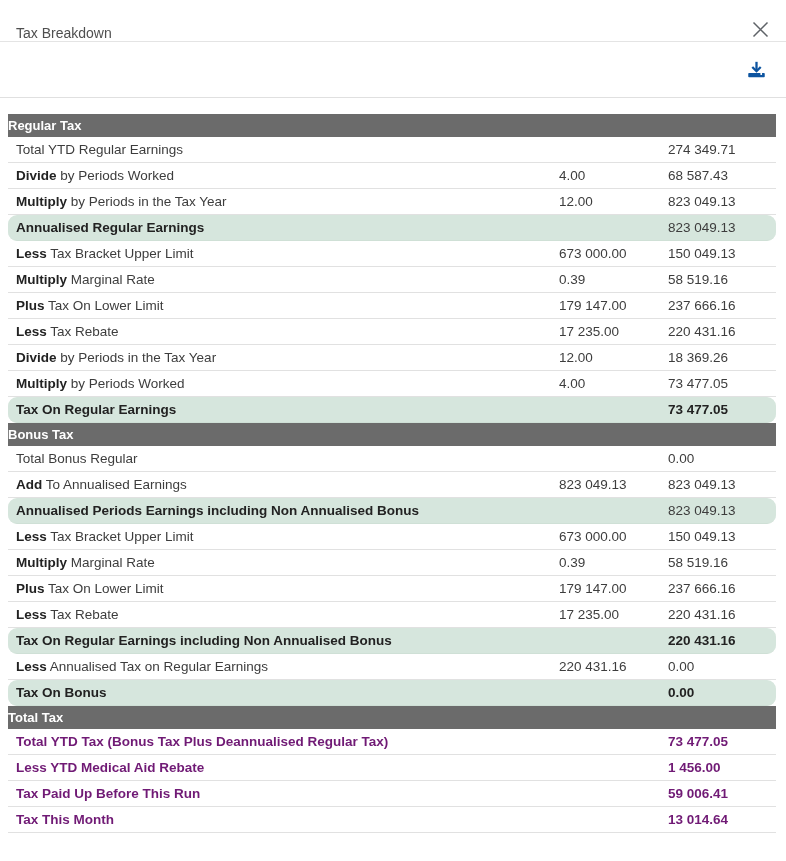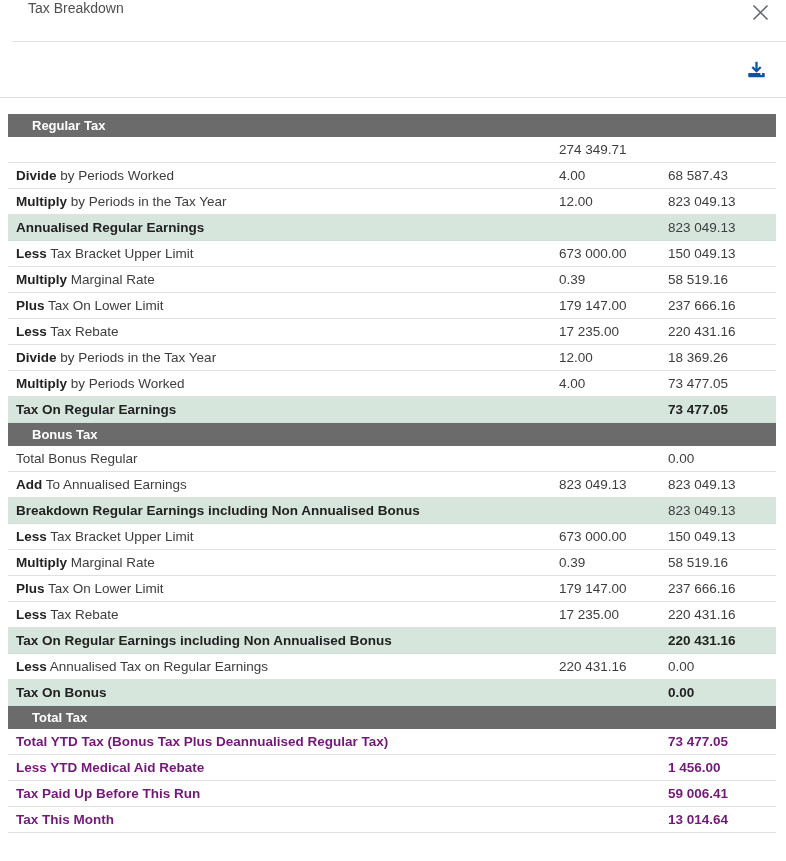--- a/index.html
+++ b/index.html
@@ -4,24 +4,23 @@
 <style>
   html, body { margin: 0; padding: 0; background: #fff; }
   body {
     width: 786px; height: 861px;
     font-family: "Liberation Sans", "DejaVu Sans", sans-serif;
     color: #3d3d3d; overflow: hidden; position: relative;
   }
 
   
   .modal-header {
-    display: flex; align-items: flex-start;
+    display: flex; align-items: flex-end;
     height: 41px; padding: 0 14px 0 16px;
     border-bottom: 1px solid #e4e4e4;
-    margin-left: 12px;
   }
   .modal-title { font-size: 14px; color: #4f4f4f; }
   .close-btn {
     margin-left: auto; background: none; border: none; cursor: pointer;
     width: 24px; height: 24px; display: flex; align-items: center; justify-content: center;
     padding: 0;
   }
 
   
   .toolbar {
@@ -31,33 +30,33 @@
   .download-btn {
     background: none; border: none; cursor: pointer; padding: 2px;
     display: flex; align-items: center; justify-content: center;
   }
 
   
   .tax-table { margin: 16px 10px 0 8px; }
   .sec-header {
     background: #6b6b6b; color: #ffffff;
     font-weight: bold; font-size: 13px;
-    height: 23px; line-height: 23px; padding-left: 24px;
+    height: 23px; line-height: 23px; padding-left: 0;
   }
   .row {
     display: grid; grid-template-columns: 1fr 109px 108px;
     align-items: center; height: 25px;
     border-bottom: 1px solid #e1e1e1;
     font-size: 13.5px; color: #3d3d3d; background: #fff;
   }
   .row .cell-label { padding-left: 8px; white-space: nowrap; overflow: hidden; }
   .row .cell-label b { color: #222; }
   .row .cell-val { white-space: nowrap; }
   .row.highlight, .row.highlight-strong {
-    background: #d6e6dd; border-bottom-color: #cfe0d6;
+    background: #d6e6dd; border-bottom-color: #cfe0d6; border-radius: 9px;
   }
   .row.highlight .cell-label, .row.highlight-strong .cell-label { font-weight: bold; color: #222; }
   .row.highlight-strong .cell-result { font-weight: bold; color: #222; }
   .row.total .cell-label, .row.total .cell-val { font-weight: bold; color: #701a75; }
 </style>
 </head>
 <body>
 
 <div class="modal-header">
   <span class="modal-title">Tax Breakdown</span>
@@ -81,20 +80,21 @@
         <path d="M4.2 15.6 h15.6 a0.8 0.8 0 0 1 0.8 0.8 v2.8 a0.8 0.8 0 0 1 -0.8 0.8 H4.2 a0.8 0.8 0 0 1 -0.8 -0.8 v-2.8 a0.8 0.8 0 0 1 0.8 -0.8 z" fill="#0d54a0"></path>
         <rect x="16.1" y="15.6" width="1.7" height="2.1" fill="#ffffff"></rect>
       </svg>
     </span>
   </button>
 </div>
 
 <div class="tax-table" id="tax-table">
     <div class="sec-header">Regular Tax</div>
     <div class="row">
+      <div class="cell-label">Total YTD Regular Earnings</div>
       <div class="cell-val cell-operand"></div>
       <div class="cell-val cell-result">274 349.71</div>
     </div>
     <div class="row">
       <div class="cell-label"><b>Divide</b> by Periods Worked</div>
       <div class="cell-val cell-operand">4.00</div>
       <div class="cell-val cell-result">68 587.43</div>
     </div>
     <div class="row">
       <div class="cell-label"><b>Multiply</b> by Periods in the Tax Year</div>
@@ -146,21 +146,21 @@
       <div class="cell-label">Total Bonus Regular</div>
       <div class="cell-val cell-operand"></div>
       <div class="cell-val cell-result">0.00</div>
     </div>
     <div class="row">
       <div class="cell-label"><b>Add</b> To Annualised Earnings</div>
       <div class="cell-val cell-operand">823 049.13</div>
       <div class="cell-val cell-result">823 049.13</div>
     </div>
     <div class="row highlight">
-      <div class="cell-label">Breakdown Regular Earnings including Non Annualised Bonus</div>
+      <div class="cell-label">Annualised Periods Earnings including Non Annualised Bonus</div>
       <div class="cell-val cell-operand"></div>
       <div class="cell-val cell-result">823 049.13</div>
     </div>
     <div class="row">
       <div class="cell-label"><b>Less</b> Tax Bracket Upper Limit</div>
       <div class="cell-val cell-operand">673 000.00</div>
       <div class="cell-val cell-result">150 049.13</div>
     </div>
     <div class="row">
       <div class="cell-label"><b>Multiply</b> Marginal Rate</div>

